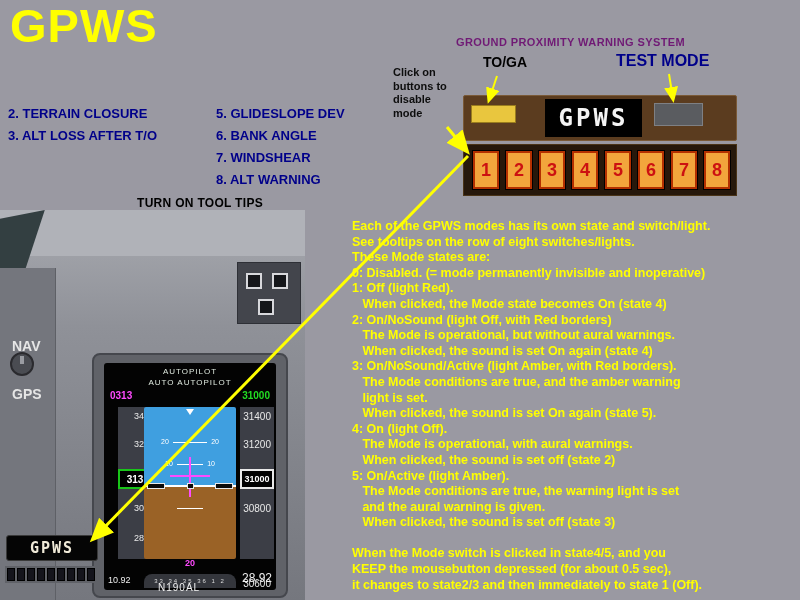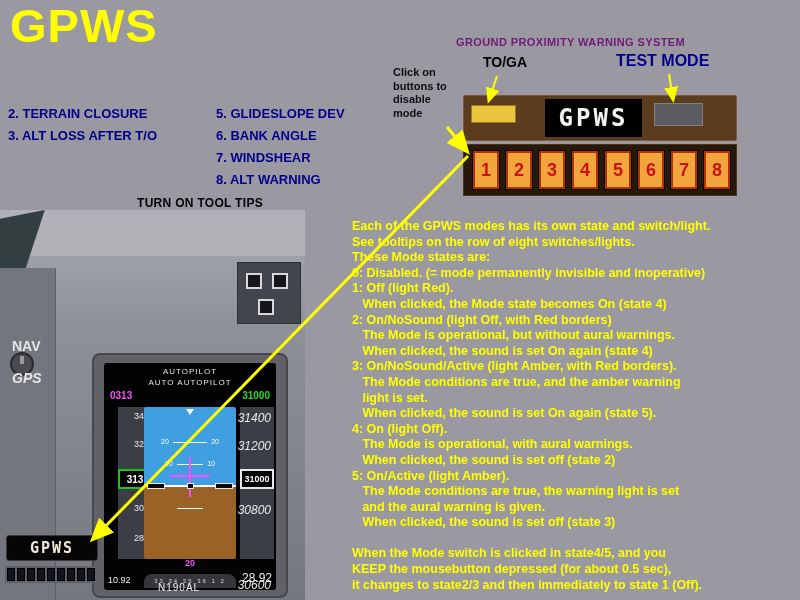--- a/index.html
+++ b/index.html
@@ -54,21 +54,21 @@
          border:2px solid #45474d; border-radius:8px; }
   .screen { position:absolute; left:10px; top:8px; width:172px; height:227px; background:#030303; border-radius:3px; overflow:hidden; }
   .ap1,.ap2 { position:absolute; left:0; right:0; text-align:center; color:#dfe9df; font-size:8px; letter-spacing:1px; }
   .ap1 { top:4px; } .ap2 { top:15px; }
   .tgt-spd { position:absolute; left:6px; top:27px; color:#ff4bff; font-size:10px; font-weight:bold; }
   .tgt-alt { position:absolute; right:6px; top:27px; color:#22dd22; font-size:10px; font-weight:bold; }
 
   .tape { position:absolute; top:44px; width:34px; height:152px; background:#3c3e46; }
   .tape.spd { left:2px;margin-left:12px; } .tape.alt { left:136px; }
   .tape .num { position:absolute; right:3px; color:#e8e8e8; font-size:9px; }
-  .tape.alt .num { font-size:12px;font-style:italic; }
+  .tape.alt .num { font-size:10px; }
   .valbox { position:absolute; left:0; top:62px; width:34px; height:20px; background:#000;
             display:flex; align-items:center; justify-content:center; color:#fff; font-size:10px; font-weight:bold; }
   .valbox.spd { border:2px solid #19c519; }
   .valbox.alt { border:2px solid #e8e8e8; font-size:9px; }
 
   .att { position:absolute; left:40px; top:44px; width:92px; height:152px; overflow:hidden; border-radius:2px; }
   .sky { position:absolute; left:0; top:0; width:100%; height:52%; background:#3f9fe0; }
   .gnd { position:absolute; left:0; top:52%; width:100%; height:48%; background:#9a6226; }
   .horizon { position:absolute; left:0; top:calc(52% - 1px); width:100%; height:2px; background:#fff; }
   .pline { position:absolute; left:50%; transform:translateX(-50%); height:1px; background:#fff; }
@@ -173,21 +173,21 @@
     <div class="glare"></div>
     <div class="win-left"></div>
     <div class="standby">
       <div class="sq a"></div>
       <div class="sq b"></div>
       <div class="sq c"></div>
     </div>
     <div class="sidepanel">
       <div class="lbl" style="left:12px;top:70px;">NAV</div>
       <div class="knob"></div>
-      <div class="lbl" style="left:12px;top:102px;font-style:italic;">GPS</div>
+      <div class="lbl" style="left:12px;top:118px;">GPS</div>
     </div>
 
     <div class="pfd">
       <div class="screen">
         <div class="ap1">AUTOPILOT</div>
         <div class="ap2">AUTO AUTOPILOT</div>
         <div class="tgt-spd">0313</div>
         <div class="tgt-alt">31000</div>
 
         <div class="tape spd">

